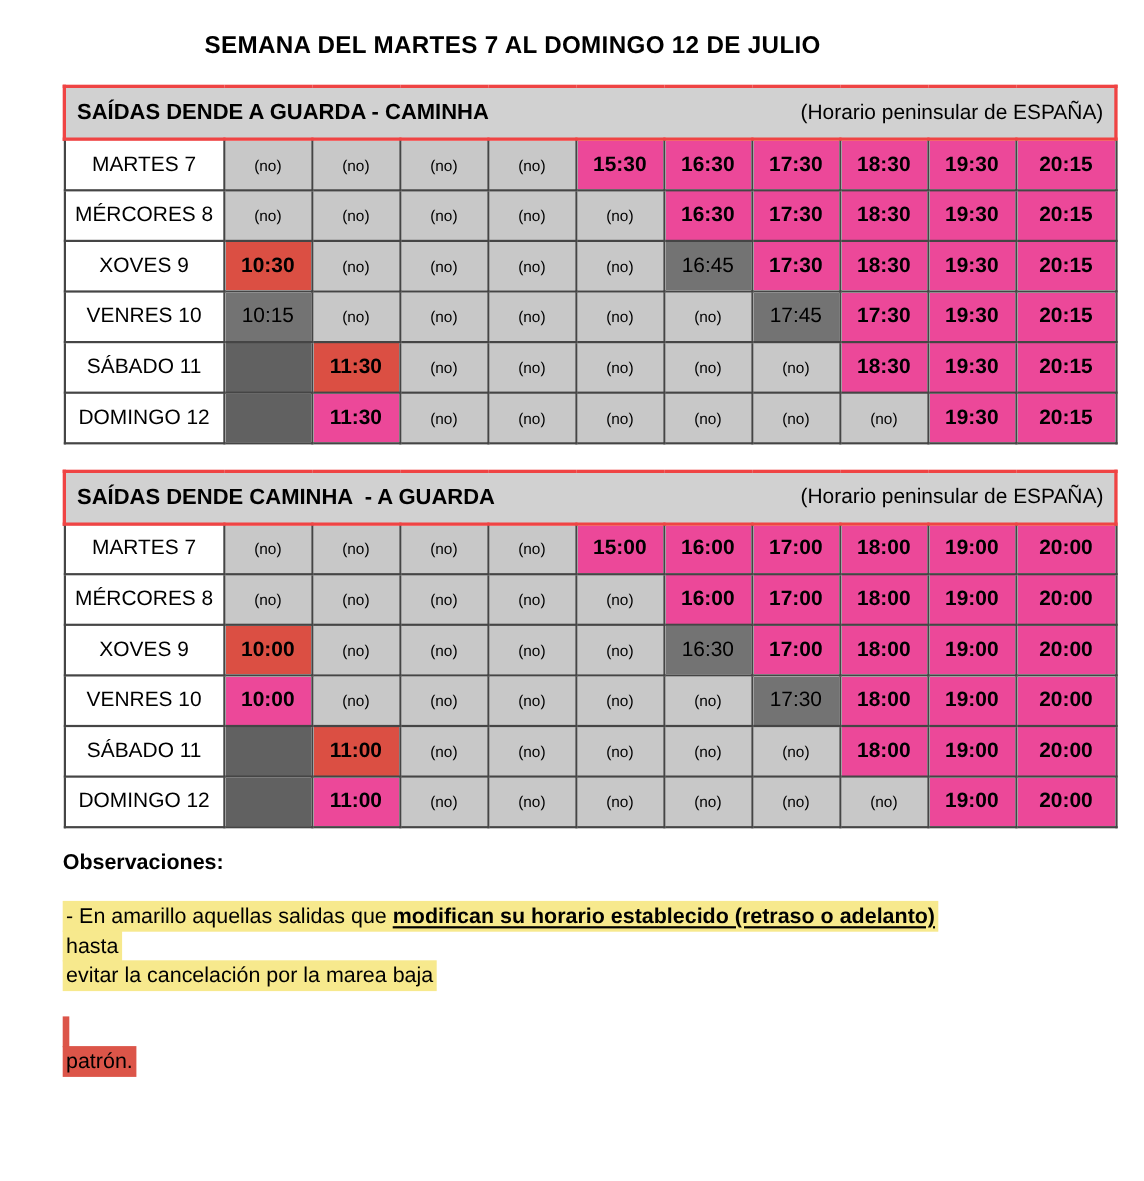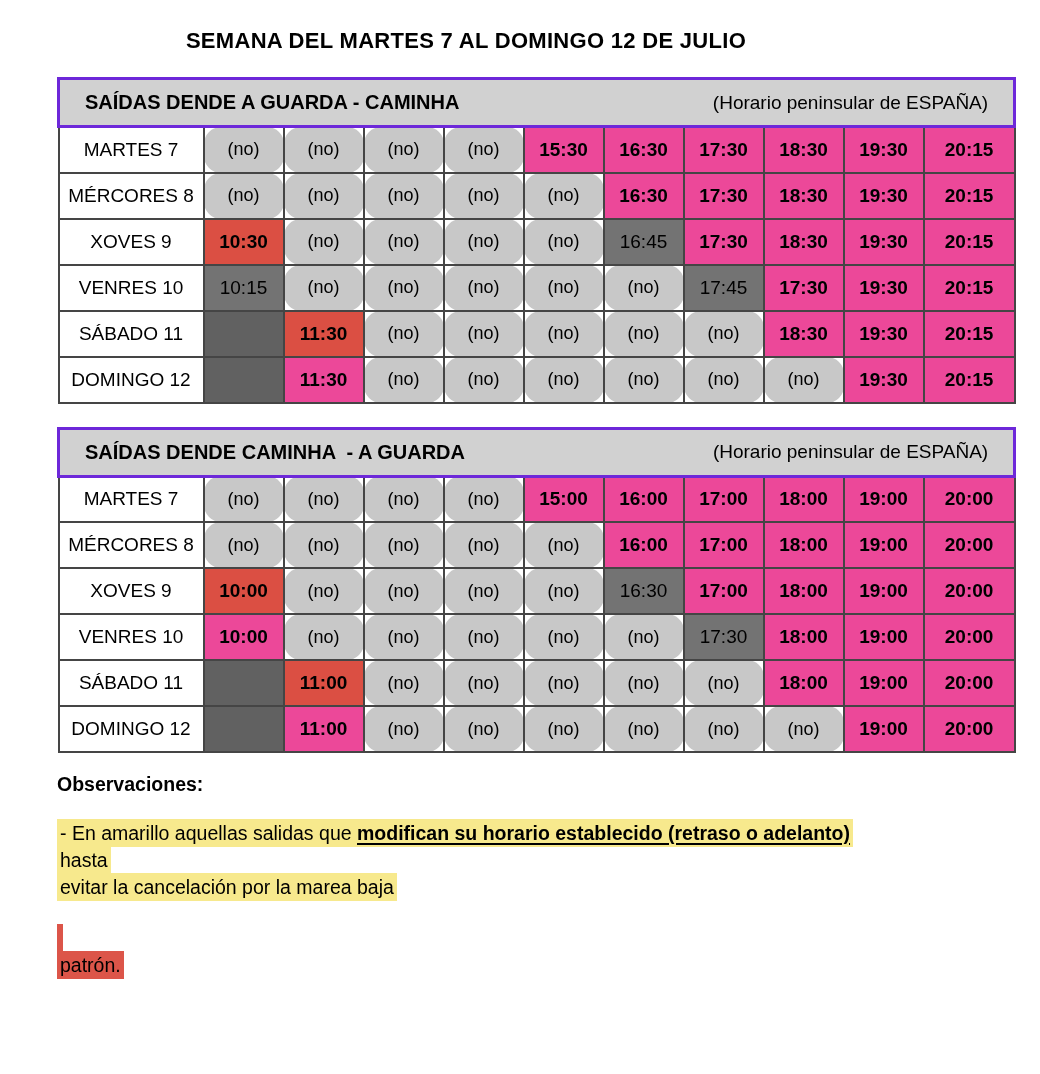--- a/index.html
+++ b/index.html
@@ -22,23 +22,23 @@
   table.sched {
     border-collapse: collapse;
     table-layout: fixed;
     width: 956px;
     margin-left: 57px;
     margin-top: 23px;
     font-size: 19px;
   }
   table.sched th.hdr {
     background: #D1D1D1;
-    border: 3px solid #6d28d9;
+    border: 3px solid #ef4444;
     height: 48px;
-    padding: 0 25px;
+    padding: 0 10px;
     font-weight: 400;
     text-align: center;
   }
   .hdr-row { display: flex; justify-content: space-between; align-items: center; }
   .hdr-left  { font-weight: 700; font-size: 20px; white-space: pre; }
   .hdr-right { font-weight: 400; font-size: 19px; }
 
   table.sched td {
     border: 2px solid #454545;
     height: 46px;
@@ -48,21 +48,21 @@
     overflow: hidden;
   }
   td.day {
     text-align: left;
     padding-left: 7px;
     background: #fff;
     font-weight: 400;
     font-size: 19px;
   }
   td.cell.time   { background: #ec4899; font-weight: 700; }
-  td.cell.no     { background: #C8C8C8; font-weight: 400; font-size: 18px; border-radius: 17px; }
+  td.cell.no     { background: #C8C8C8; font-weight: 400; font-size: 14px; }
   td.cell.red    { background: #DB4F43; font-weight: 700; }
   td.cell.yellow { background: #737373; font-weight: 400; }
   td.cell.dark   { background: #616161; }
 
   .obs {
     margin: 20px 50px 0 57px;
     font-size: 19.5px;
   }
   .obs-heading { margin: 0; font-weight: 700; }
   .obs-heading .u {

